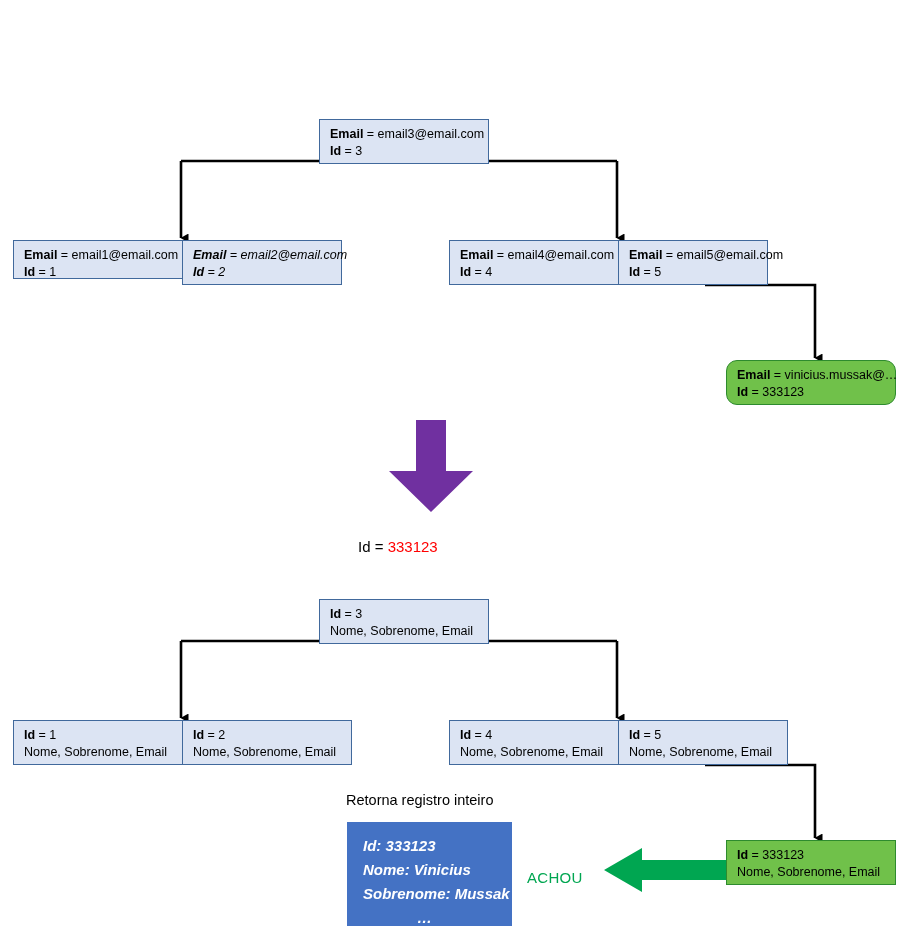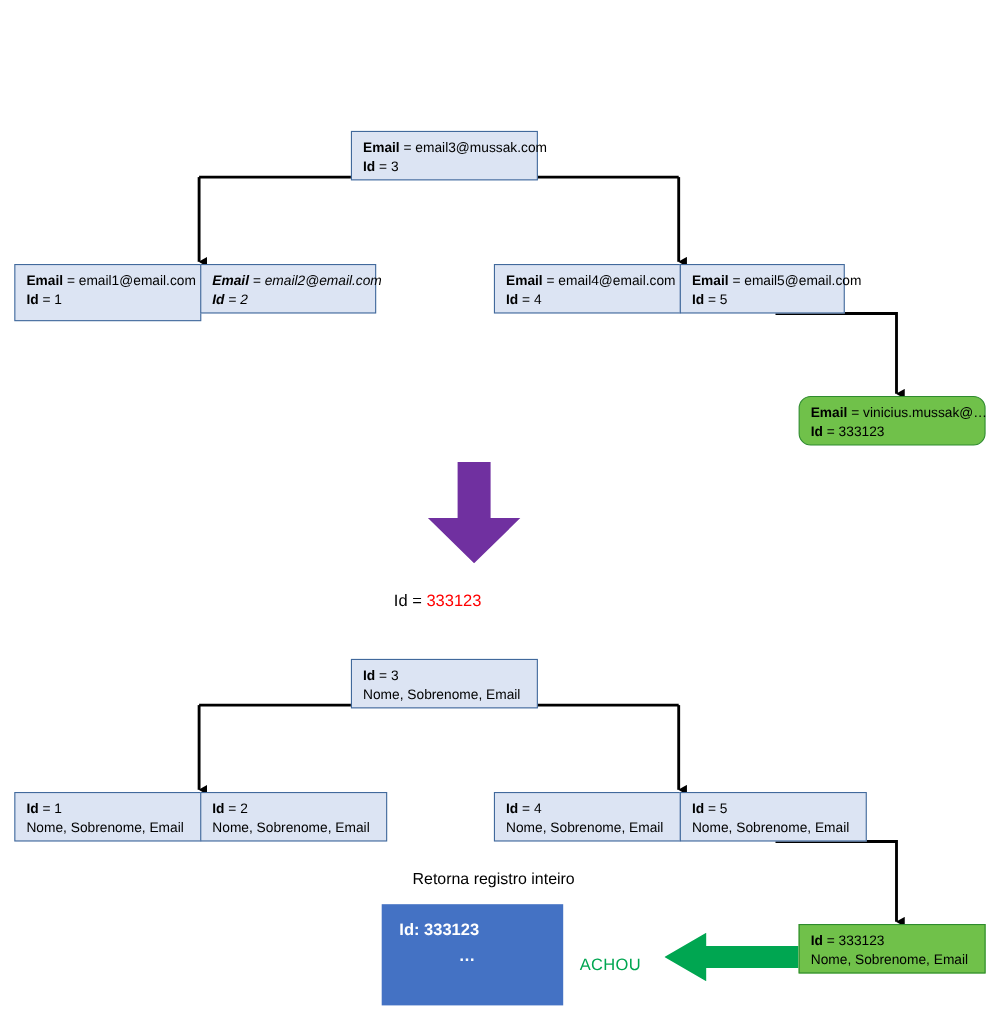--- a/index.html
+++ b/index.html
@@ -49,21 +49,20 @@
     font-size: 15px;
     white-space: nowrap;
     z-index: 4;
   }
   .query-text .val { color: #FF0000; }
   .label-text {
     position: absolute;
     font-size: 14.5px;
     white-space: nowrap;
     z-index: 4;
-    margin-left: 29px;
   }
   .result-box {
     position: absolute;
     box-sizing: border-box;
     background: #4472C4;
     color: #ffffff;
     font-weight: bold;
     font-size: 15px;
     line-height: 24px;
     padding: 12px 0 10px 16px;
@@ -104,25 +103,25 @@
 
     <path d="M181,641 L617,641" stroke="#000" stroke-width="2.6" fill="none"></path>
     <path d="M181,641 L181,718" stroke="#000" stroke-width="2.6" fill="none" marker-end="url(#ah)"></path>
     <path d="M617,641 L617,718" stroke="#000" stroke-width="2.6" fill="none" marker-end="url(#ah)"></path>
 
     <path d="M705,765 L815,765 L815,838" stroke="#000" stroke-width="2.6" fill="none" marker-end="url(#ah)"></path>
   </svg>
 
 
   <div class="node" style="left:319px; top:119px; width:170px; height:45px;">
-    <div class="ln"><b>Email</b><span> = email3@mussak.com</span></div>
+    <div class="ln"><b>Email</b><span> = email3@email.com</span></div>
     <div class="ln"><b>Id</b><span> = 3</span></div>
   </div>
 
-  <div class="node" style="left:13px; top:240px; width:170px; height:52px;">
+  <div class="node" style="left:13px; top:240px; width:170px; height:39px;">
     <div class="ln"><b>Email</b><span> = email1@email.com</span></div>
     <div class="ln"><b>Id</b><span> = 1</span></div>
   </div>
 
   <div class="node" style="left:182px; top:240px; width:160px; height:45px;font-style:italic;">
     <div class="ln"><b>Email</b><span> = email2@email.com</span></div>
     <div class="ln"><b>Id</b><span> = 2</span></div>
   </div>
 
   <div class="node" style="left:449px; top:240px; width:170px; height:45px;">
@@ -179,18 +178,20 @@
   </div>
 
   <svg class="big-arrow" style="left:604px; top:848px;" width="122" height="44" viewBox="0 0 122 44">
     <polygon points="0,22 38,0 38,12 122,12 122,32 38,32 38,44" fill="#00A651"></polygon>
   </svg>
 
   <div class="achou" style="left:527px; top:869px;">ACHOU</div>
 
   <div class="label-text" style="left:346px; top:792px;">Retorna registro inteiro</div>
 
-  <div class="result-box" style="left:347px; top:822px; width:165px; height:92px;">
+  <div class="result-box" style="left:347px; top:822px; width:165px; height:104px;font-style:italic;">
     <div>Id: 333123</div>
+    <div>Nome: Vinicius</div>
+    <div>Sobrenome: Mussak</div>
     <div class="dots">…</div>
   </div>
 
 </div>
 
 </body></html>

